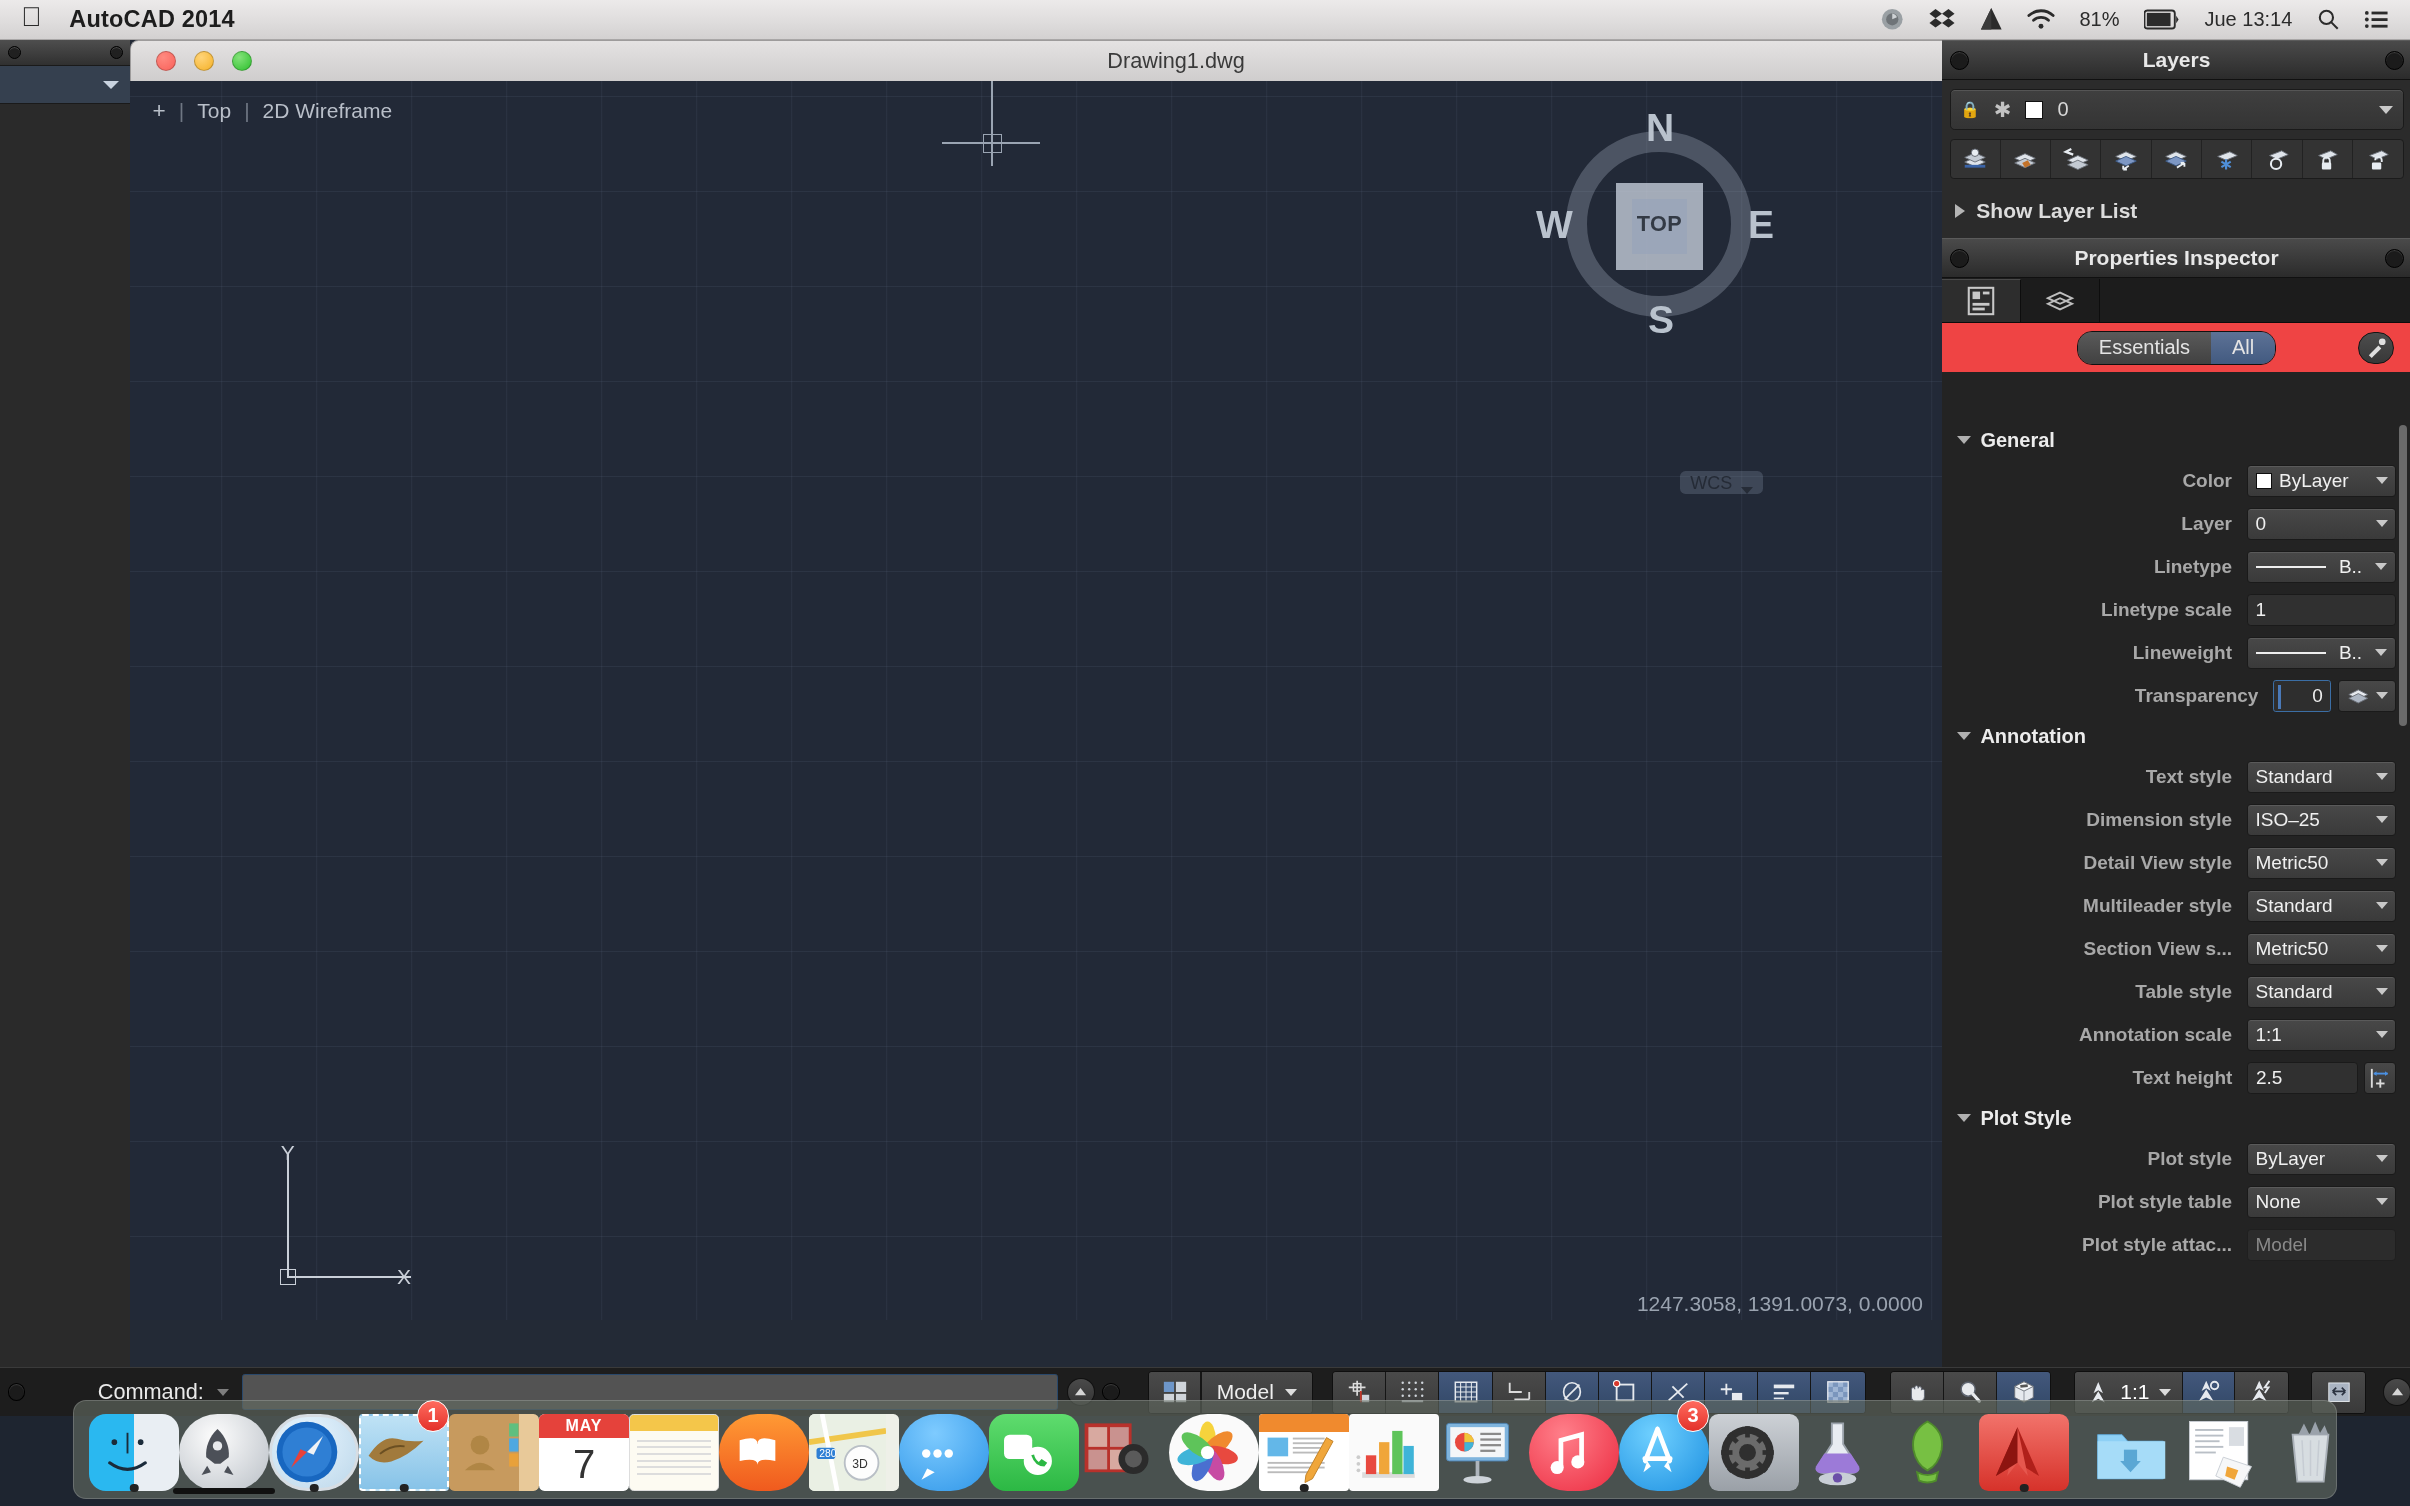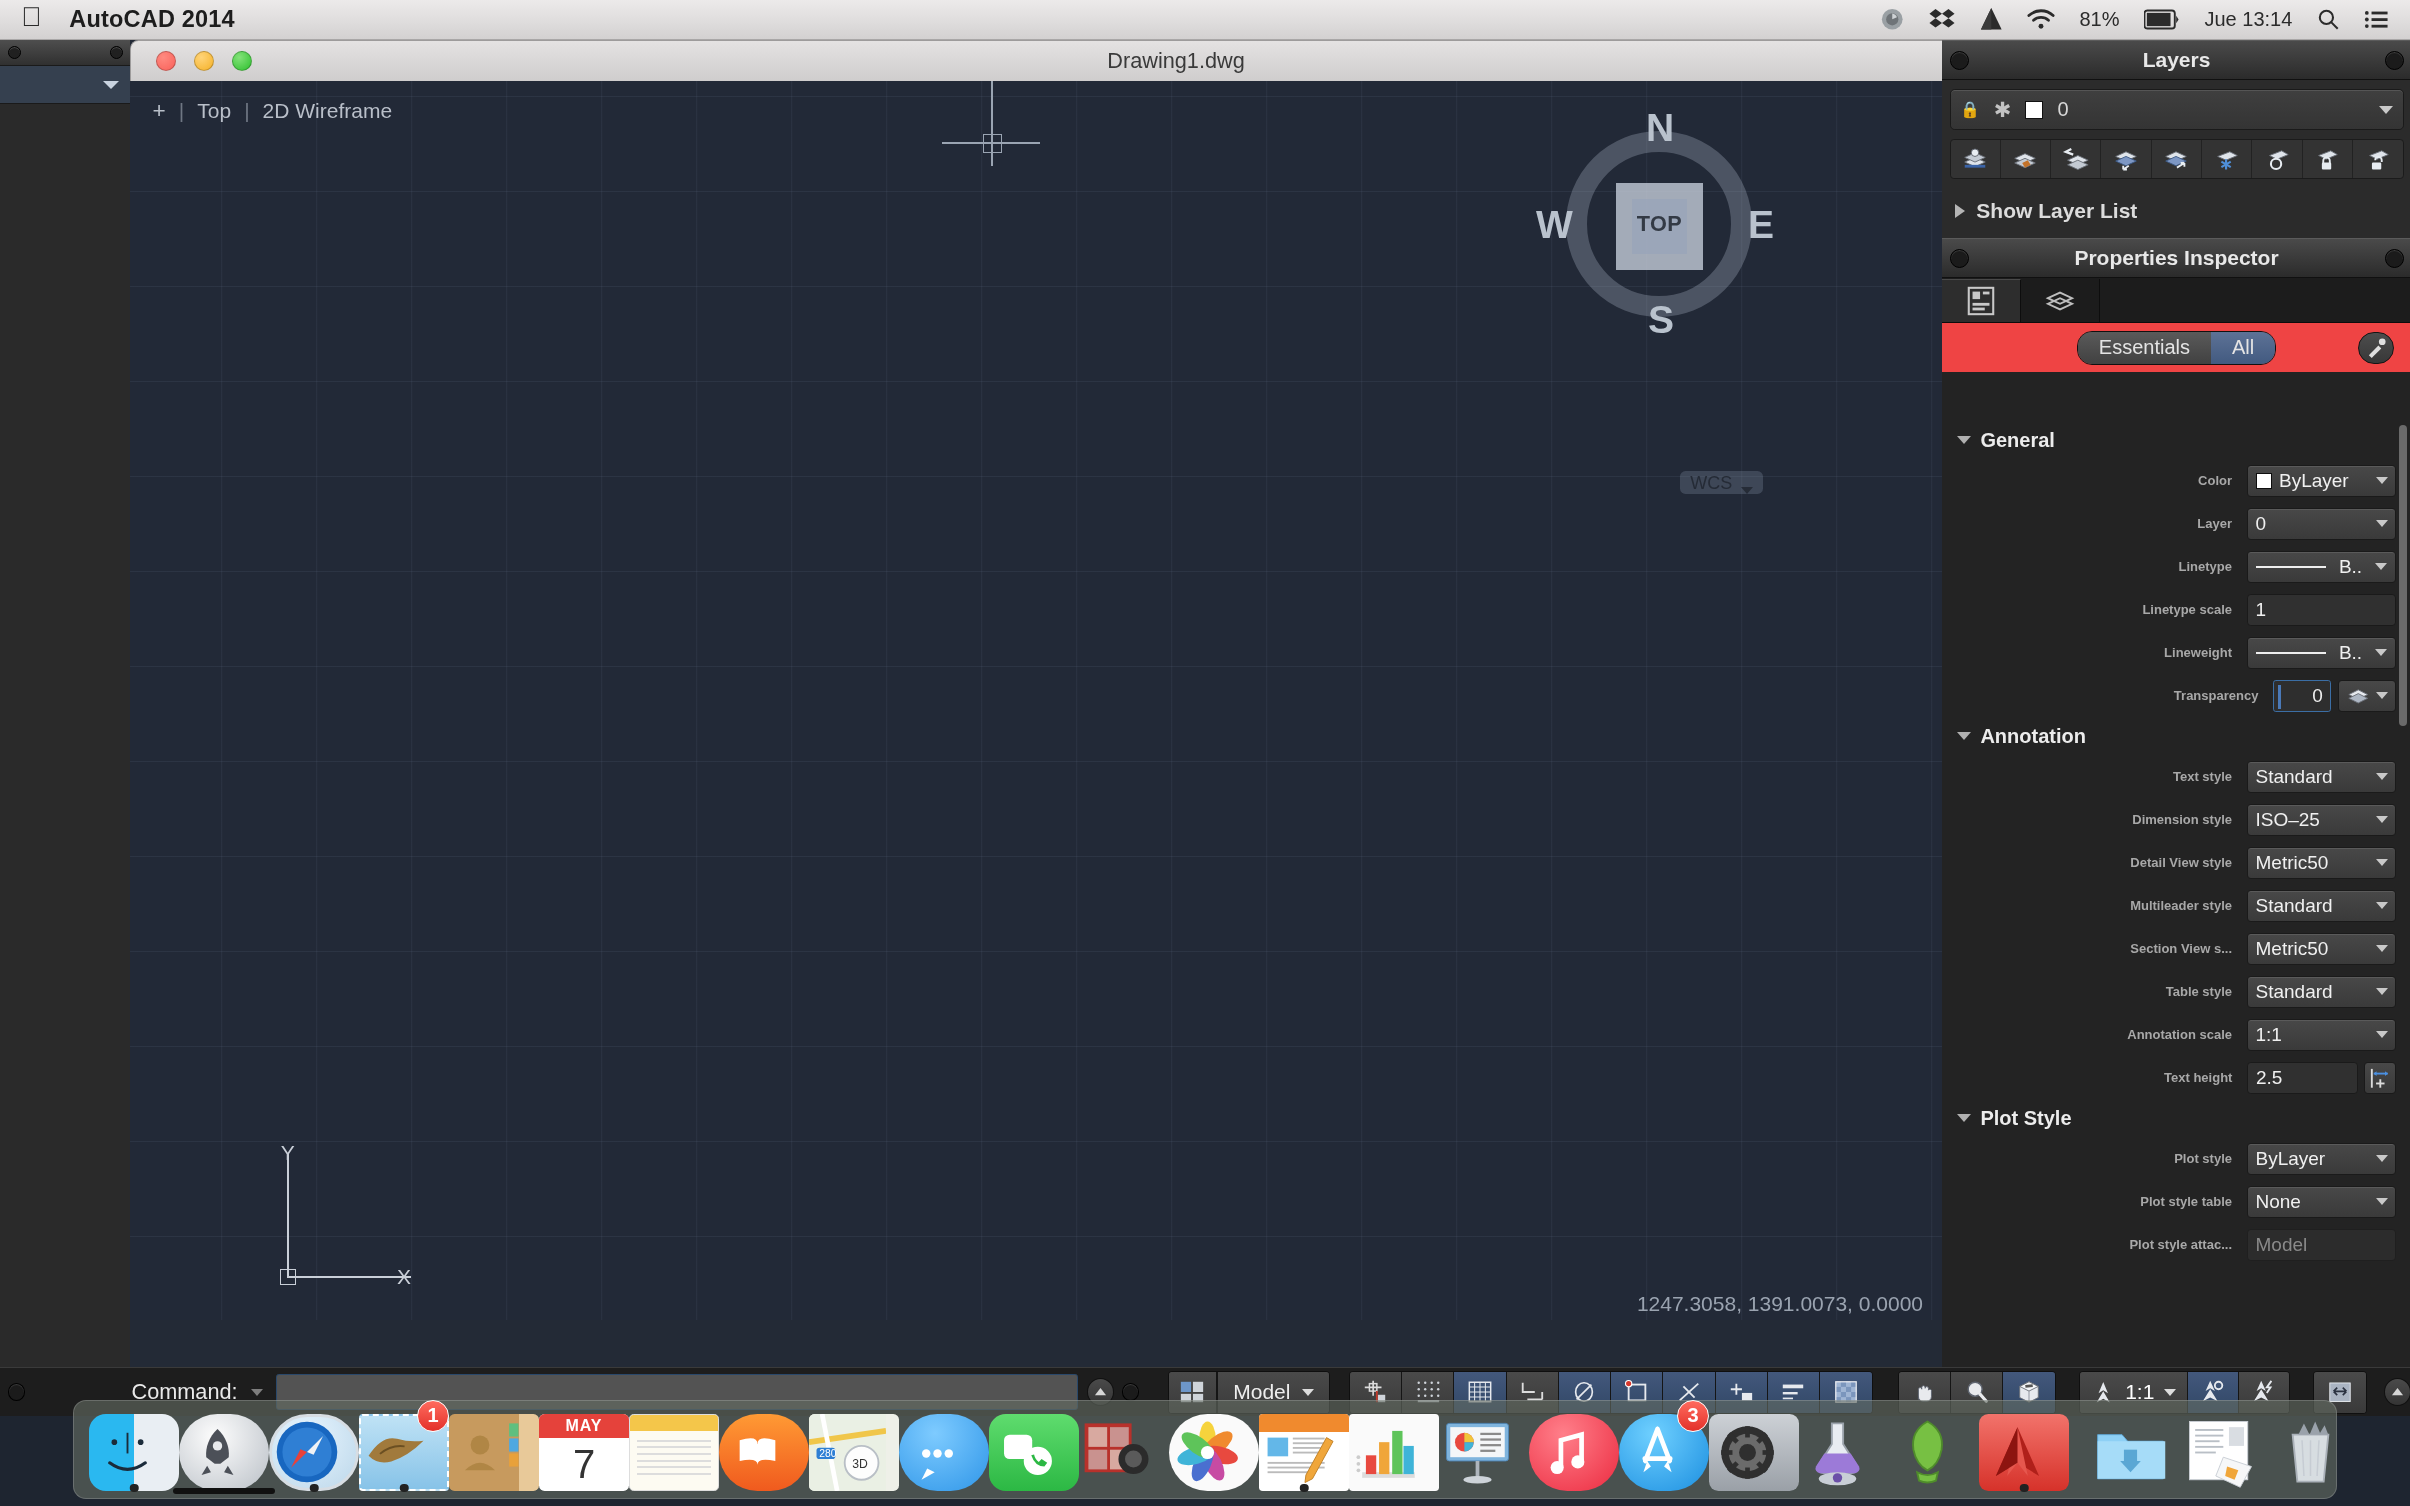--- a/index.html
+++ b/index.html
@@ -128,21 +128,21 @@
   .seg div.on{background:linear-gradient(to bottom,#5d7296,#425a80);}
   .eyedrop{position:absolute;right:17px;top:8.5px;width:36px;height:32px;border-radius:16px;
     background:linear-gradient(to bottom,#4d4d4d,#383838);border:0.9px solid #141414;
     display:flex;align-items:center;justify-content:center;}
 
   .pi-scroll{position:absolute;left:0;top:143px;right:0;bottom:0;overflow:hidden;}
   .sec-head{display:flex;align-items:center;gap:9.4px;padding:7.5px 0 7.5px 15px;}
   .sec-head .tri{width:0;height:0;border-left:7.5px solid transparent;border-right:7.5px solid transparent;border-top:8.5px solid #b0b0b0;}
   .sec-head span.t{color:#ececec;font-size:20px;font-weight:bold;}
   .prow{display:flex;align-items:center;height:43px;padding-right:15px;}
-  .plabel{flex:1;text-align:right;padding-right:15px;color:#a8a8a8;font-size:13px;font-weight:bold;}
+  .plabel{flex:1;text-align:right;padding-right:15px;color:#a8a8a8;font-size:19px;font-weight:bold;}
   .pctl{width:149px;height:32px;background:linear-gradient(to bottom,#484848,#3a3a3a);
     border:0.9px solid #1a1a1a;border-radius:3.8px;display:flex;align-items:center;
     padding:0 7.5px;gap:7.5px;color:#f0f0f0;font-size:19px;box-shadow:inset 0 0.9px 0 #5a5a5a;}
   .pctl.field{background:#303030;box-shadow:none;}
   .pctl.ghost{background:#2c2c2c;color:#8a8a8a;box-shadow:none;border-color:#1f1f1f;}
   .pctl .caret{margin-left:auto;width:0;height:0;border-left:6.6px solid transparent;
     border-right:6.6px solid transparent;border-top:7.5px solid #c9c9c9;}
   .pctl .swatch{width:16px;height:16px;background:#fff;border:1.9px solid #0e0e0e;}
   .pctl .ltline{width:70px;height:1.9px;background:#eee;}
   .pctl .val{color:#f0f0f0;}
@@ -155,21 +155,21 @@
     border:0.9px solid #1a1a1a;border-radius:3.8px;display:flex;align-items:center;justify-content:center;gap:4.7px;}
   .th-btn{width:32px;height:32px;background:linear-gradient(to bottom,#484848,#3a3a3a);
     border:0.9px solid #1a1a1a;border-radius:3.8px;display:flex;align-items:center;justify-content:center;margin-left:5.6px;}
   .pscroll-bar{position:absolute;right:3.8px;top:3.8px;width:8.5px;height:301px;background:#6a6a6a;border-radius:4.7px;}
 
   
   #statusbar{position:absolute;left:0;top:1367px;width:2411px;height:49px;background:#1d1d1d;
     border-top:0.9px solid #3a3a3a;display:flex;align-items:center;}
   .sb-knob{width:18px;height:18px;border-radius:50%;background:#1b1b1b;border:0.9px solid #000;
     box-shadow:inset 0 0.9px 0.9px #3e3e3e;margin:0 7.5px;}
-  .cmd-label{color:#e9e9e9;font-size:21.7px;margin-left:99px;}
+  .cmd-label{color:#e9e9e9;font-size:21.7px;margin-left:65px;}
   .cmd-tri{width:0;height:0;border-left:6.6px solid transparent;border-right:6.6px solid transparent;
     border-top:7.5px solid #7e7e7e;margin-left:13px;}
   .cmd-input{width:829px;height:36px;background:#535353;border:0.9px solid #29486b;border-radius:2.8px;margin-left:13px;}
   .round-btn{width:28px;height:28px;border-radius:50%;background:linear-gradient(to bottom,#4a4a4a,#343434);
     border:0.9px solid #111;display:flex;align-items:center;justify-content:center;margin-left:9.4px;}
   .sb-group{display:flex;margin-left:19px;border:0.9px solid #0f0f0f;border-radius:3.8px;overflow:hidden;}
   .sb-btn{width:54px;height:41px;background:linear-gradient(to bottom,#4a4a4a,#3a3a3a);
     border-right:0.9px solid #151515;display:flex;align-items:center;justify-content:center;}
   .sb-btn:last-child{border-right:none;}
   .sb-btn.on{background:linear-gradient(to bottom,#43587c,#314766);}

